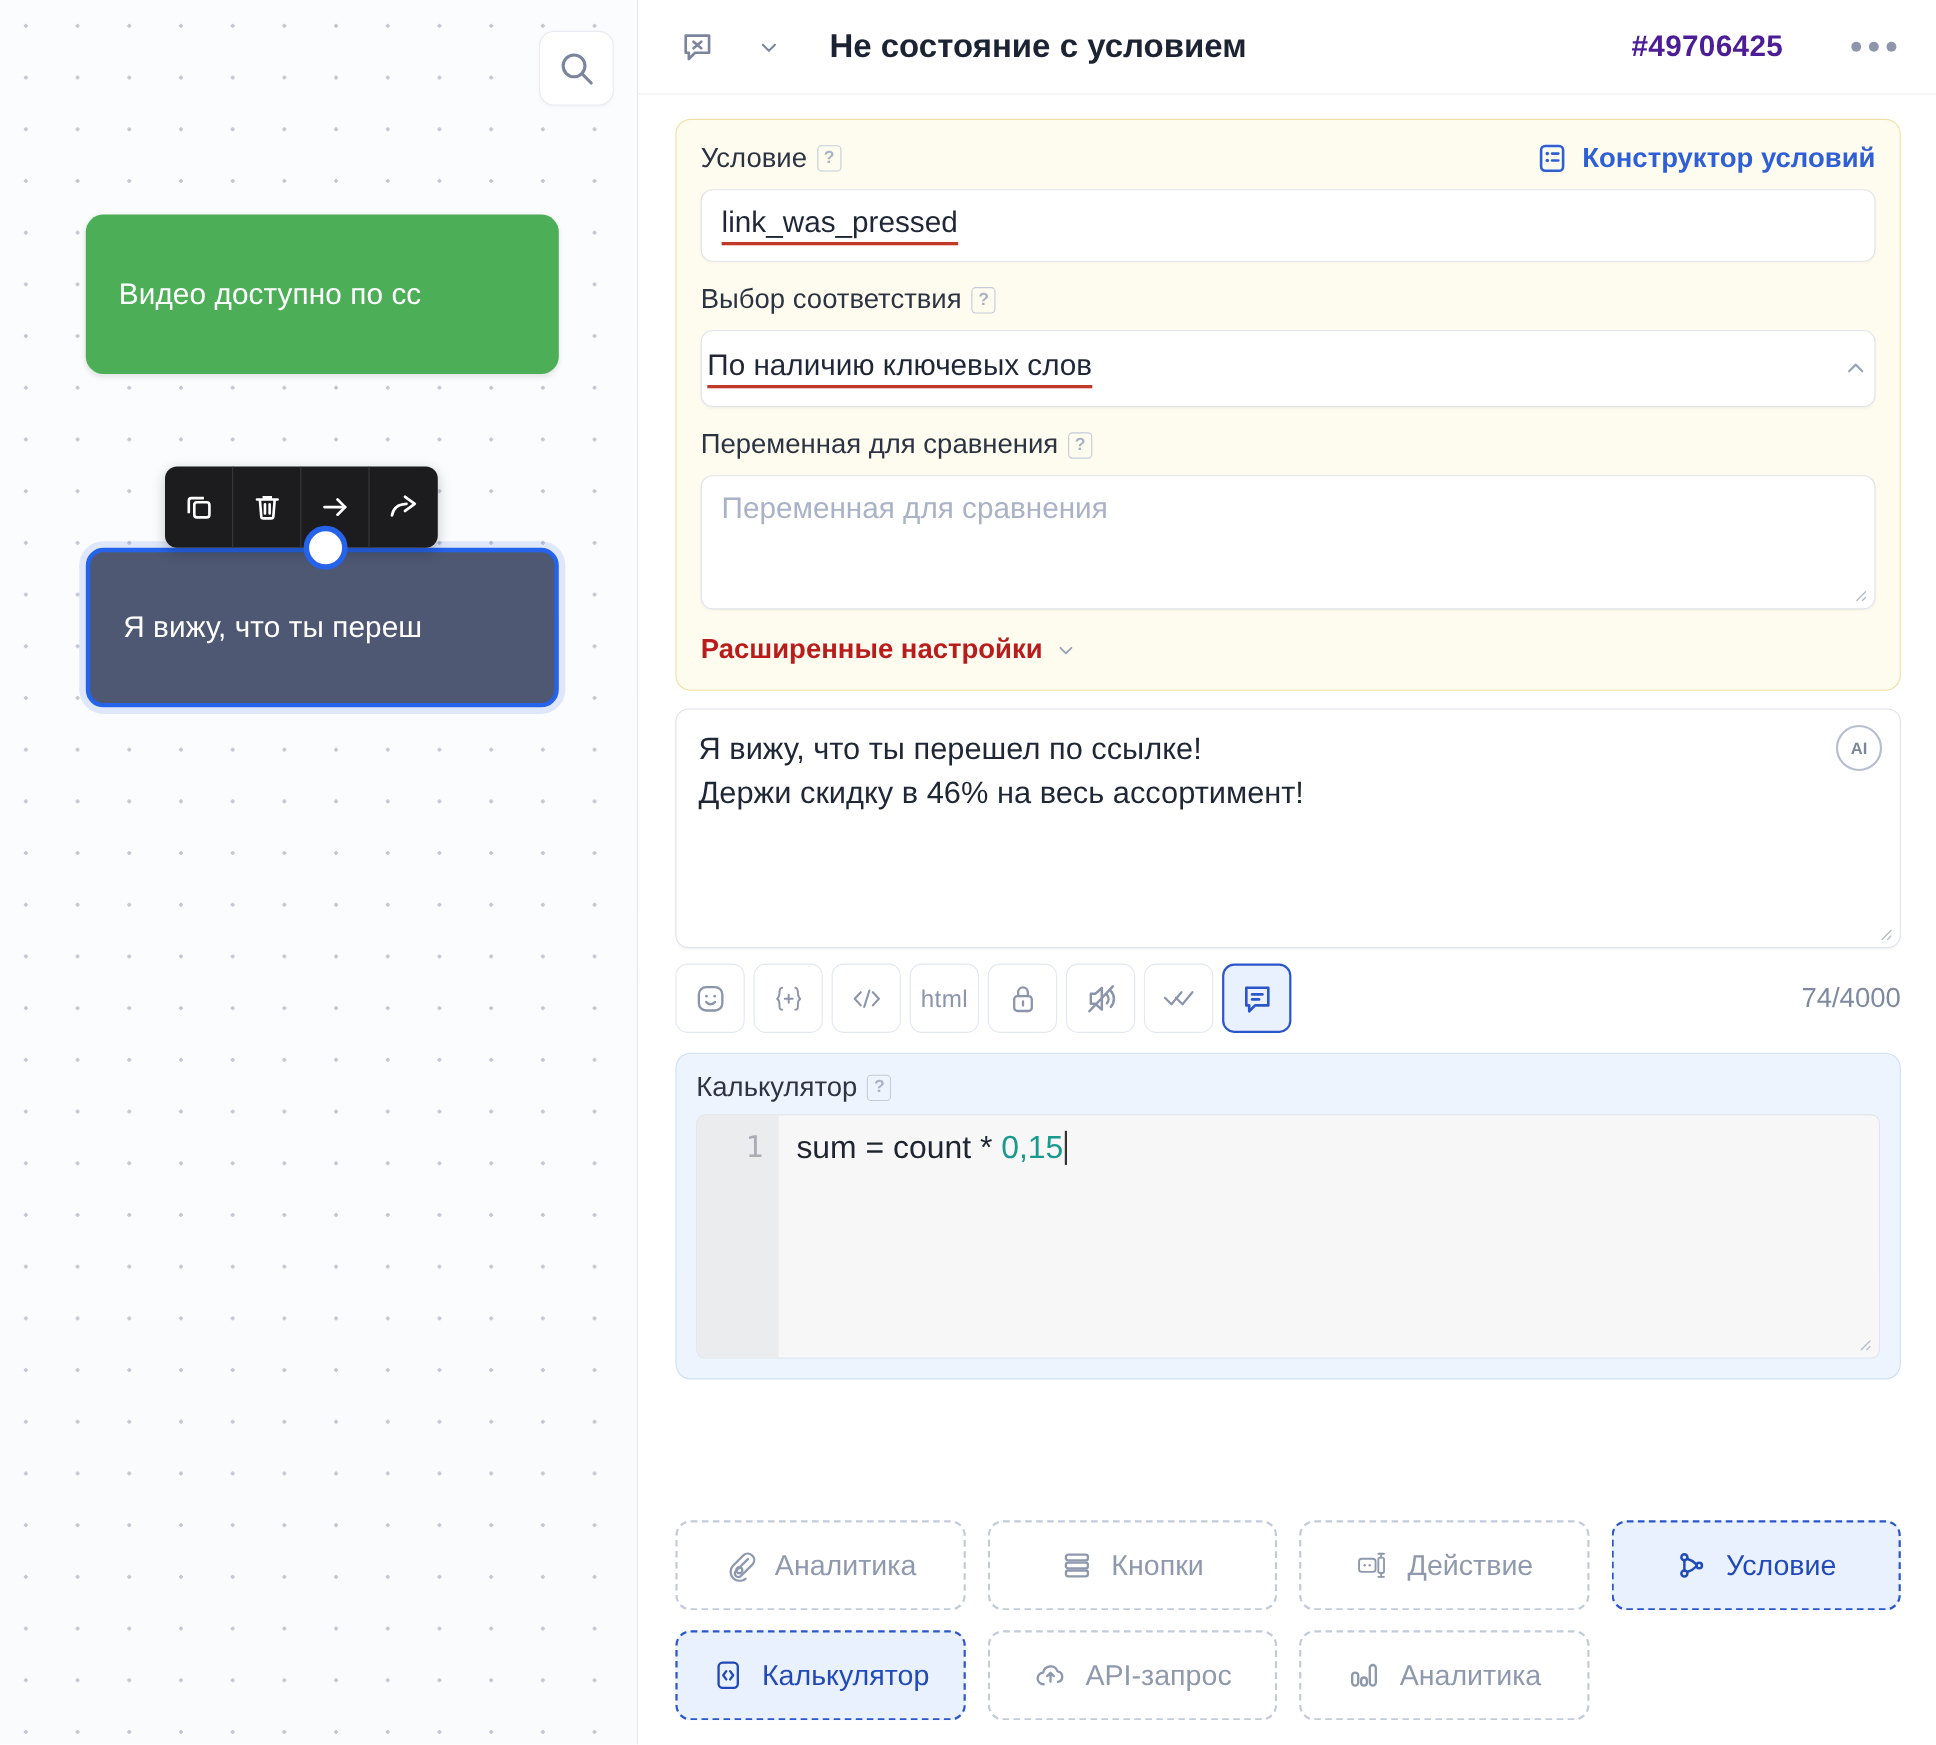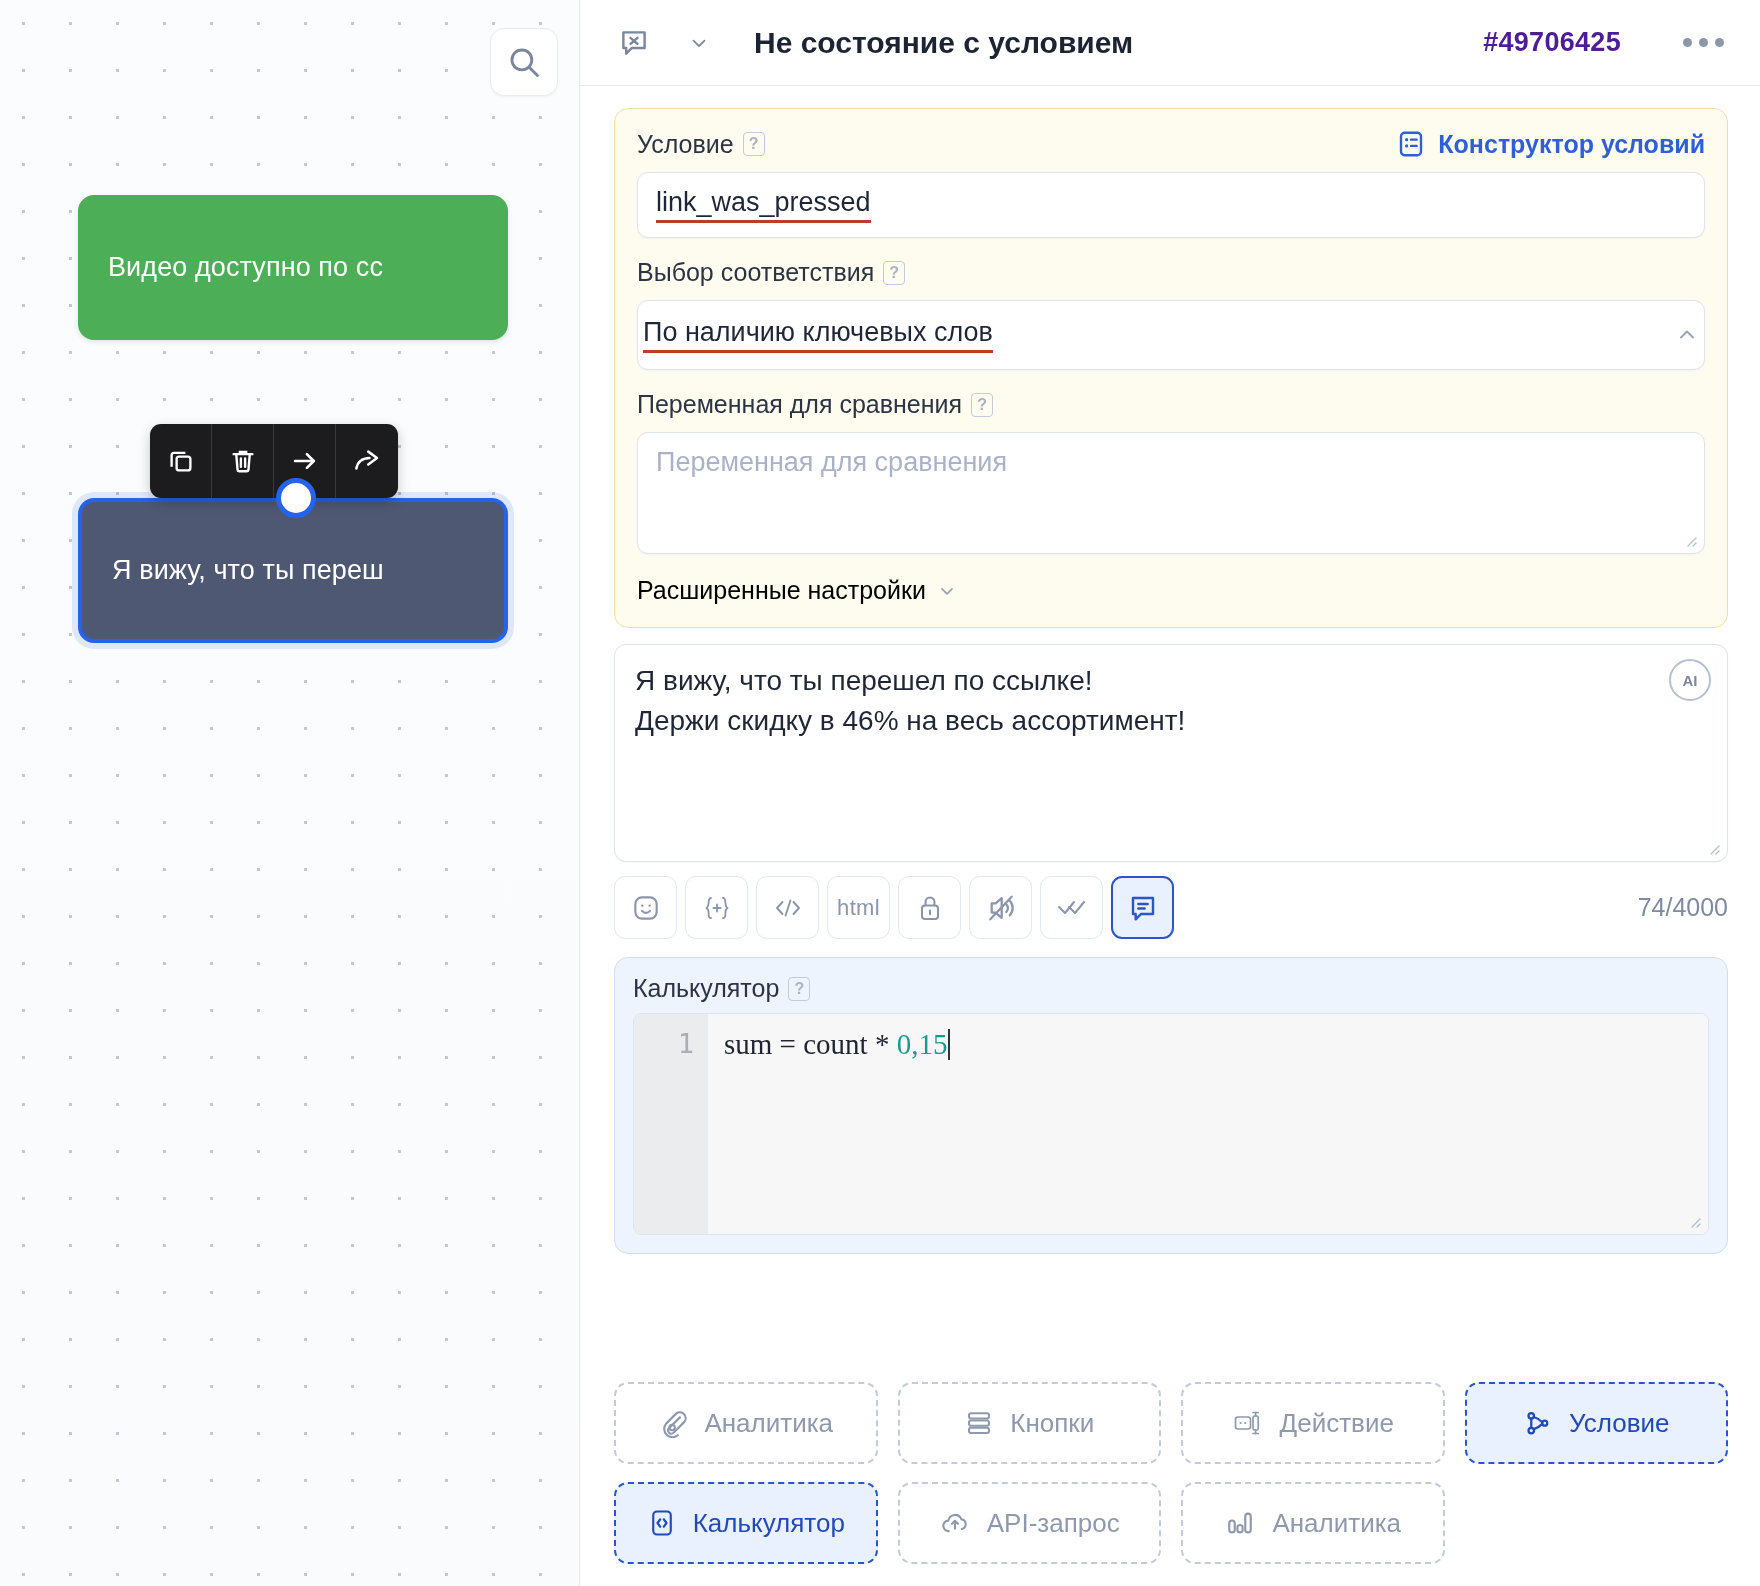--- a/index.html
+++ b/index.html
@@ -164,23 +164,24 @@
     box-shadow: 0 1px 2px rgba(40,50,80,.04);
     position: relative;
     cursor: text;
   }
   .resize-grip {
     position: absolute; right: 7px; bottom: 6px;
     width: 13px; height: 13px; cursor: nwse-resize;
   }
   .adv-settings {
     margin-top: 22px;
-    font-size: 25px; color: #000000;
+    font-size: 25px; color: #b91c1c;
     display: flex; align-items: center; gap: 11px;
     cursor: pointer;
+    font-weight: bold;
   }
 
   
   .msg-box {
     margin-top: 16px;
     width: 100%; height: 218px;
     border: 1px solid #dfe3ec; border-radius: 12px;
     background: #fff;
     padding: 16px 20px;
     position: relative;
@@ -223,21 +224,21 @@
     background: #f7f7f7; border: 1px solid #dfe3ec; border-radius: 8px;
     height: 222px; display: flex; position: relative; overflow: hidden;
   }
   .gutter {
     width: 74px; background: #ebecee; color: #a9adb6;
     font-family: "DejaVu Sans Mono", monospace; font-size: 27px;
     text-align: right; padding: 14px 14px 0 0;
   }
   .code-area {
     flex: 1 1 auto; padding: 14px 16px 0 16px;
-    font-family: Liberation Serif, serif; font-size: 29px;
+    font-family: Liberation Sans, sans-serif; font-size: 29px;
     color: #1f2430; background: #f7f7f7; white-space: pre;
     position: relative;
   }
   .code-area .num { color: #1a9a8e; }
   .caret-bar {
     display: inline-block; width: 2px; height: 31px;
     background: #333; vertical-align: -6px; margin-left: 1px;
   }
 
   

